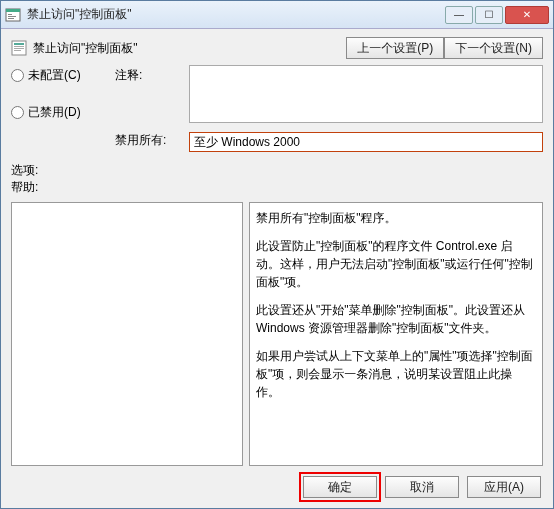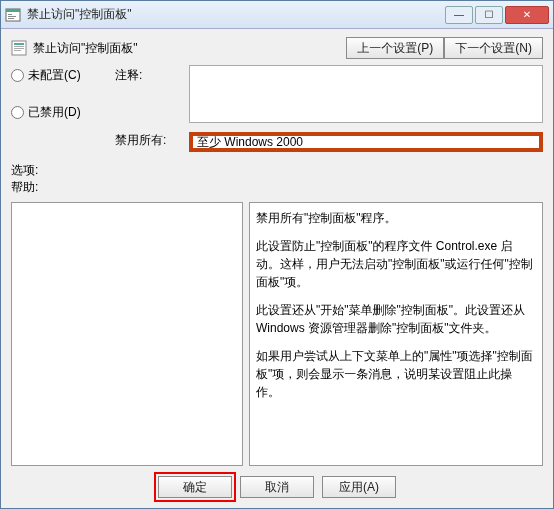--- a/index.html
+++ b/index.html
@@ -19,29 +19,29 @@
 .btn { min-width: 74px; height: 22px; padding: 0 10px; border: 1px solid #8a8a8a; background: linear-gradient(#fdfdfd,#e5e5e5); font-size: 12px; color: #222; cursor: pointer; }
 .midgrid { display: grid; grid-template-columns: 100px 70px 1fr; grid-template-rows: auto auto auto auto; gap: 6px 4px; align-items: start; }
 .radiocol { grid-column: 1; grid-row: 1 / span 3; display: flex; flex-direction: column; gap: 20px; padding-top: 2px; }
 .radio { display: flex; align-items: center; gap: 4px; }
 .radio input { margin: 0; }
 .radio.highlight { outline: 2px solid #e00; outline-offset: 1px; padding: 1px; }
 .lbl-comment { grid-column: 2; grid-row: 1; padding-top: 2px; }
 .ta-comment { grid-column: 3; grid-row: 1 / span 3; }
 .ta-comment textarea { width: 100%; height: 58px; resize: none; border: 1px solid #aaa; background: #fff; font: inherit; padding: 2px; }
 .lbl-platform { grid-column: 2; grid-row: 4; }
-.platform-field { grid-column: 3; grid-row: 4; height: 20px; border: 4px solid #c2410c; background: #fff; padding: 2px 4px; display:flex; align-items:center; }
+.platform-field { grid-column: 3; grid-row: 4; height: 20px; border: 1px solid #c2410c; background: #fff; padding: 2px 4px; display:flex; align-items:center; }
 .sectionlabels { display: flex; margin-top: 4px; flex-direction: column; }
 .sectionlabels .sl-left { width: 233px; }
 .panels { flex: 1; display: flex; gap: 6px; min-height: 0; }
 .panel { border: 1px solid #999; background: #fff; padding: 6px; overflow: auto; }
 .panel.left { width: 232px; }
 .panel.right { flex: 1; }
 .helpcontent p { margin-bottom: 10px; line-height: 1.5; }
-.footer { display: flex; justify-content: center; gap: 8px; padding: 4px 2px 2px; }
+.footer { display: flex; justify-content: flex-end; gap: 8px; padding: 4px 2px 2px; }
 .okhl { outline: 2px solid #e00; outline-offset: 2px; }
 </style>
 </head>
 <body>
 
 <div class="window">
 
   <div class="titlebar">
     <svg class="ticon" viewBox="0 0 16 16">
         <rect x="1" y="2" width="14" height="12" fill="#fff" stroke="#666"></rect>

